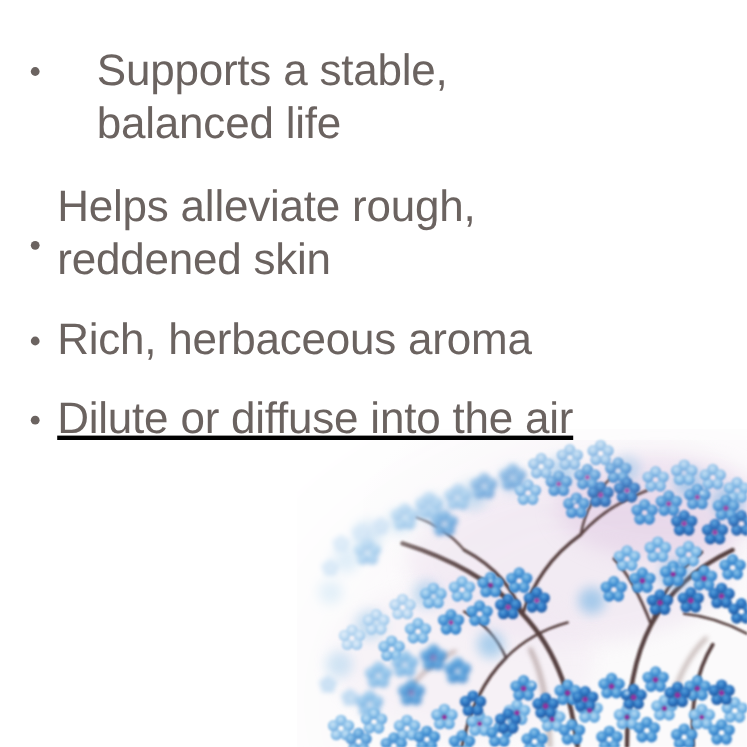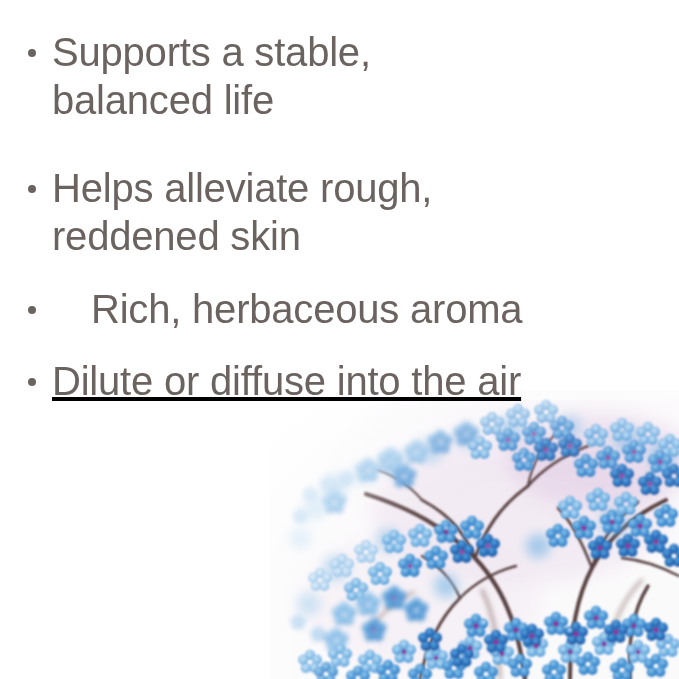--- a/index.html
+++ b/index.html
@@ -104,23 +104,23 @@
   .benefit-text {
     flex: 1 1 auto;
     color: #6b6360;
     font-size: 40px;
     line-height: 48px;
     letter-spacing: -0.2px;
     font-weight: 400;
     white-space: pre-line;
   }
 
-  #benefit-0 { top: 28px; }
-  #benefit-1 { top: 164px; }
-  #benefit-2 { top: 285px; gap: 39px; }
+  #benefit-0 { top: 40px; gap: 36px; }
+  #benefit-1 { top: 164px; align-items: center; }
+  #benefit-2 { top: 285px; }
   #benefit-3 { top: 357px; text-decoration: underline; }
 </style>
 </head>
 <body>
 
 <div id="card">
 
   <div class="haze" id="haze-a"></div>
   <div class="haze" id="haze-b"></div>
   <div class="haze" id="haze-c"></div>

